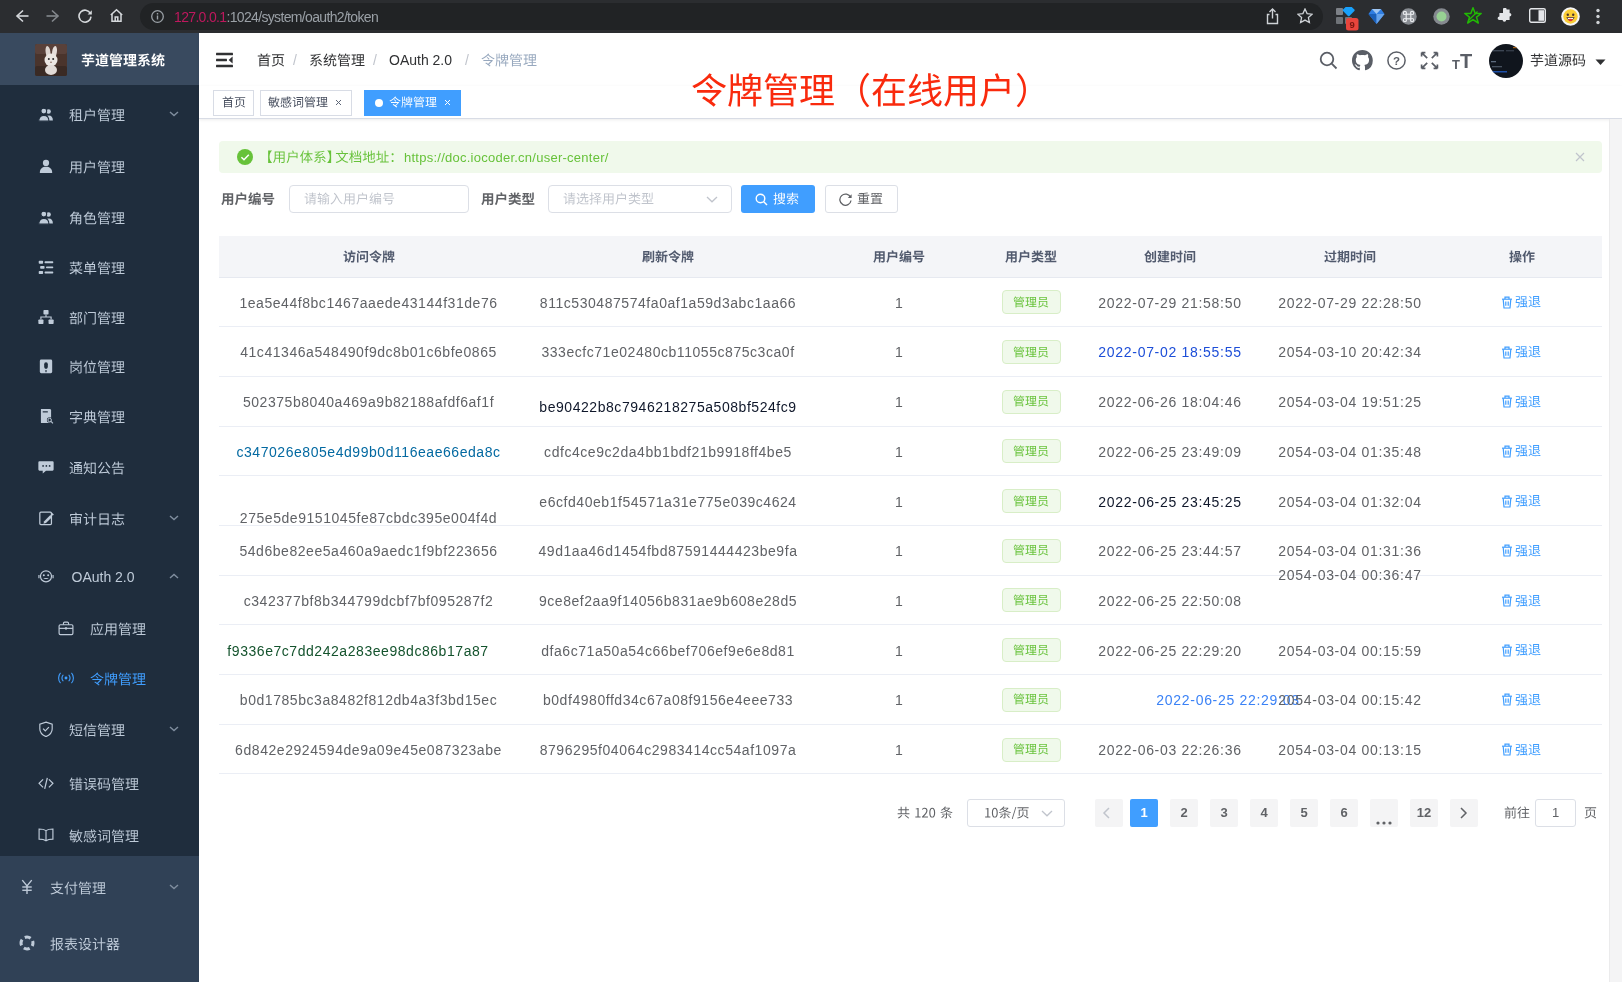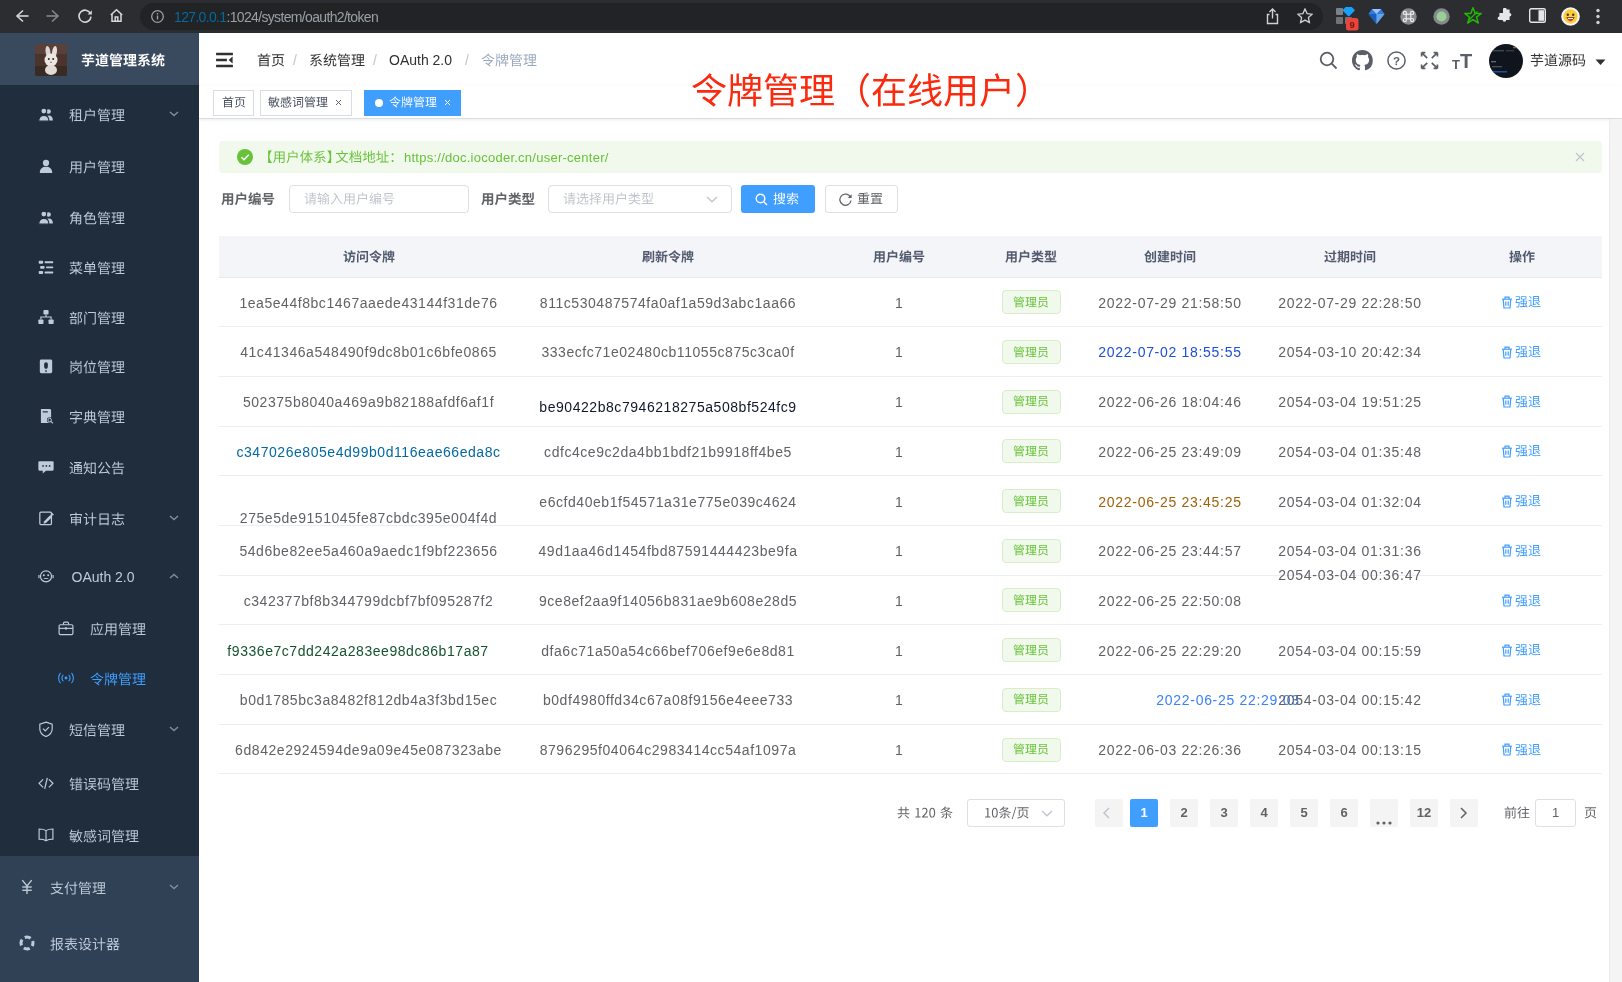--- a/index.html
+++ b/index.html
@@ -29,21 +29,21 @@
       <path d="M1.8,7 L7.5,1.8 L13.2,7"></path>
       <path d="M3,6 V13.2 H12 V6"></path>
       <path d="M6.2,13.2 V9 H8.8 V13.2"></path>
     </g>
   </svg>
 <svg class="a" style="left:151.0px;top:10.0px;" width="13" height="13" viewBox="0 0 13 13">
     <circle cx="6.5" cy="6.5" r="5.8" stroke="#9aa0a6" stroke-width="1.3" fill="none"></circle>
     <rect x="5.8" y="5.5" width="1.4" height="4" fill="#9aa0a6"></rect>
     <rect x="5.8" y="3" width="1.4" height="1.5" fill="#9aa0a6"></rect>
   </svg>
-<div class="a" style="left:174.0px;top:9.9px;font:400 14px 'Liberation Sans',sans-serif;color:#9aa0a6;line-height:14px;letter-spacing:-0.66px;white-space:nowrap"><span style="color:#0369a1">127.0.0.1</span><span style="color:#9aa0a6">:1024/system/oauth2/token</span></div>
+<div class="a" style="left:174.0px;top:9.9px;font:400 14px 'Liberation Sans',sans-serif;color:#9aa0a6;line-height:14px;letter-spacing:-0.66px;white-space:nowrap"><span style="color:#be185d">127.0.0.1</span><span style="color:#9aa0a6">:1024/system/oauth2/token</span></div>
 <svg class="a" style="left:1265.0px;top:8.0px;" width="15" height="17" viewBox="0 0 15 17">
     <g stroke="#ced2d6" stroke-width="1.4" fill="none">
       <path d="M4.5,6.5 H2.5 V15.5 H12.5 V6.5 H10.5"></path>
       <path d="M7.5,1.2 V10.5"></path>
       <path d="M4.5,4 L7.5,1 L10.5,4"></path>
     </g>
   </svg>
 <svg class="a" style="left:1297.0px;top:8.0px;" width="16" height="16" viewBox="0 0 16 16">
     <path d="M8,1 L10.1,5.6 L15.2,6.2 L11.4,9.6 L12.4,14.6 L8,12.1 L3.6,14.6 L4.6,9.6 L0.8,6.2 L5.9,5.6 Z" stroke="#ced2d6" stroke-width="1.3" fill="none"></path>
   </svg>
@@ -784,21 +784,21 @@
 <div class="a" style="left:668.0px;top:494.5px;transform:translateX(-50%);font:400 14px 'Liberation Sans',sans-serif;color:#606266;line-height:14px;letter-spacing:0.55px;white-space:nowrap">e6cfd40eb1f54571a31e775e039c4624</div>
 <div class="a" style="left:899.0px;top:494.5px;transform:translateX(-50%);font:400 14px 'Liberation Sans',sans-serif;color:#606266;line-height:14px;white-space:nowrap">1</div>
 <div class="a" style="left:1001.5px;top:489.1px;width:59px;height:24px;background:#f0f9eb;border:1px solid #d8eec7;border-radius:4px"></div>
 <div class="a" style="left:1013.0px;top:494.6px;line-height:0"><svg width="36.0" height="12" viewBox="0 -880 3000 1000">
       <g fill="#67c23a" transform="scale(1,-1)">
         <use href="#g8" x="0"></use>
         <use href="#g9" x="1000"></use>
         <use href="#g98" x="2000"></use>
       </g>
     </svg></div>
-<div class="a" style="left:1170.0px;top:494.5px;transform:translateX(-50%);font:400 14px 'Liberation Sans',sans-serif;color:#a16207;line-height:14px;letter-spacing:0.7px;white-space:nowrap">2022-06-25 23:45:25</div>
+<div class="a" style="left:1170.0px;top:494.5px;transform:translateX(-50%);font:400 14px 'Liberation Sans',sans-serif;color:#0f172a;line-height:14px;letter-spacing:0.7px;white-space:nowrap">2022-06-25 23:45:25</div>
 <div class="a" style="left:1350.0px;top:494.5px;transform:translateX(-50%);font:400 14px 'Liberation Sans',sans-serif;color:#606266;line-height:14px;letter-spacing:0.7px;white-space:nowrap">2054-03-04 01:32:04</div>
 <svg class="a" style="left:1501.0px;top:494.6px;" width="12" height="13" viewBox="0 0 12 13">
     <g stroke="#409eff" stroke-width="1.2" fill="none">
       <path d="M1,3.2 H11"></path>
       <path d="M4,3 V1.2 H8 V3"></path>
       <path d="M2.2,3.4 L3,12 H9 L9.8,3.4"></path>
       <path d="M4.8,5.5 V9.8 M7.2,5.5 V9.8"></path>
     </g>
   </svg>
 <div class="a" style="left:1515.0px;top:494.1px;line-height:0"><svg width="26.0" height="13" viewBox="0 -880 2000 1000">

